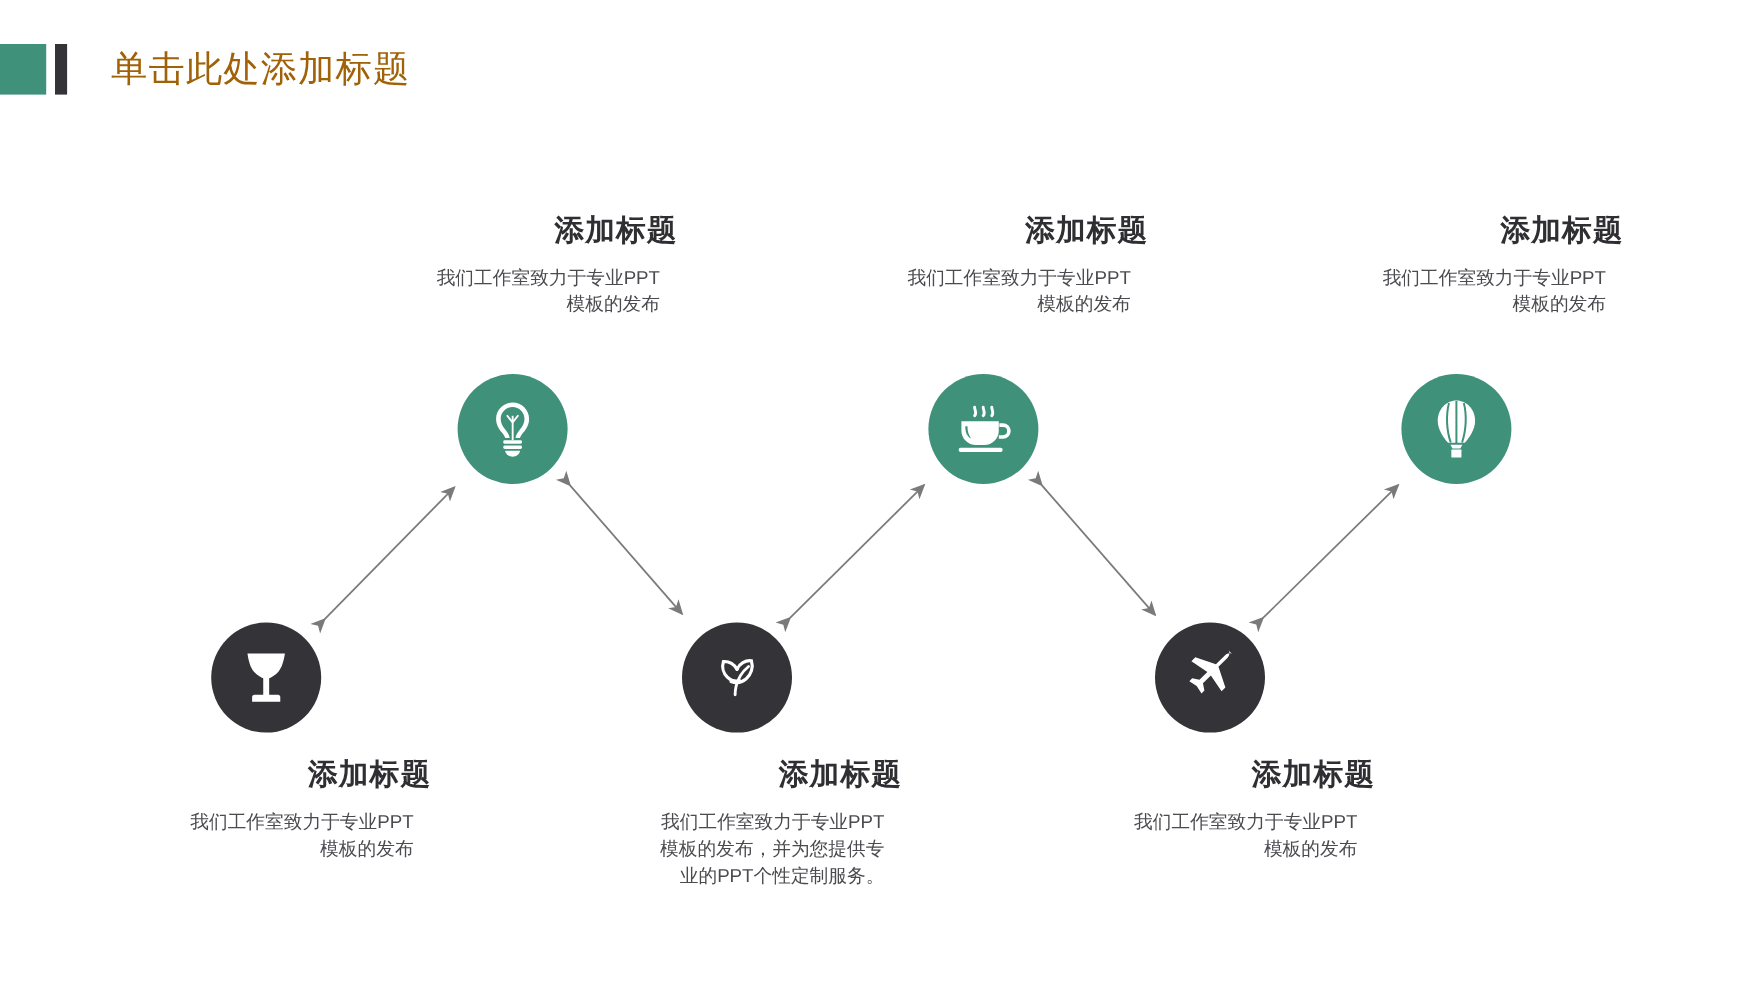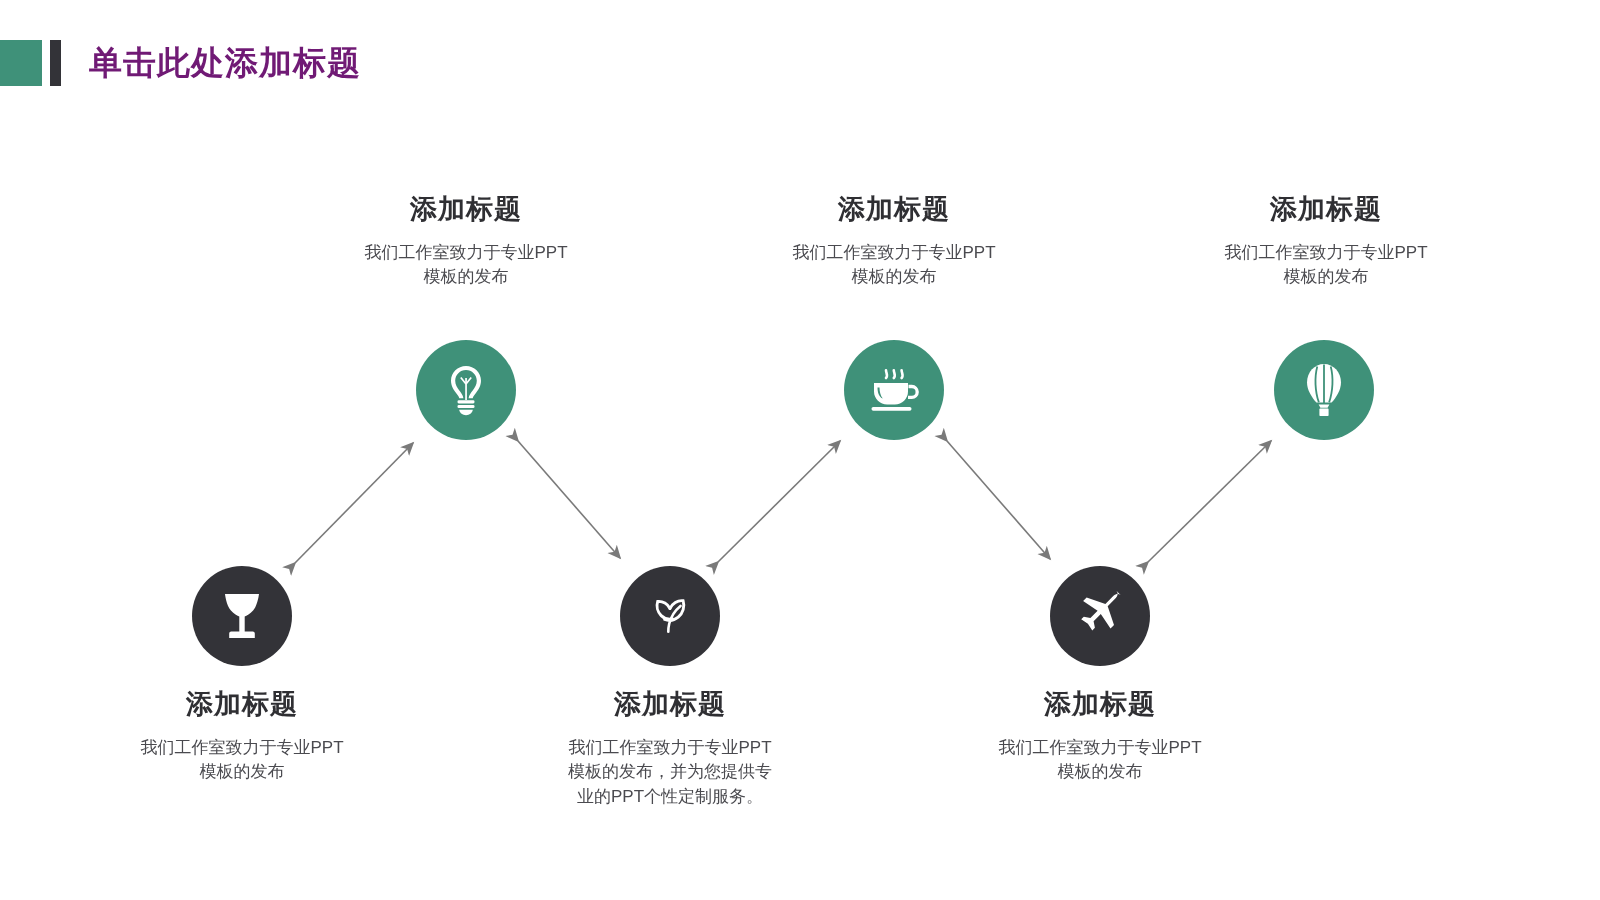--- a/index.html
+++ b/index.html
@@ -32,24 +32,24 @@
     height: 46px;
     background: #3f9179;
   }
   .header-dark-bar {
     width: 11px;
     height: 46px;
     background: #333338;
     margin-left: 8px;
   }
   .header-title {
-    margin-left: 28px;
+    margin-left: 40px;
     font-size: 33px;
-    font-weight: bold;
-    color: #701a75;
+    font-weight: normal;
+    color: #a16207;
     letter-spacing: 1px;
     white-space: nowrap;
     line-height: 46px;
   }
 
   
   .arrows-layer {
     position: absolute;
     left: 0;
     top: 0;
@@ -69,21 +69,21 @@
     justify-content: center;
   }
   .node.green  { background: #3f9179; }
   .node.dark   { background: #333338; }
   .node svg { display: block; }
 
   
   .textblock {
     position: absolute;
     width: 300px;
-    text-align: center;
+    text-align: right;
   }
   .tb-title {
     font-size: 27px;
     font-weight: bold;
     color: #2f2f33;
     letter-spacing: 1px;
     margin: 0 0 12px 0;
     line-height: 1.1;
   }
   .tb-desc {

